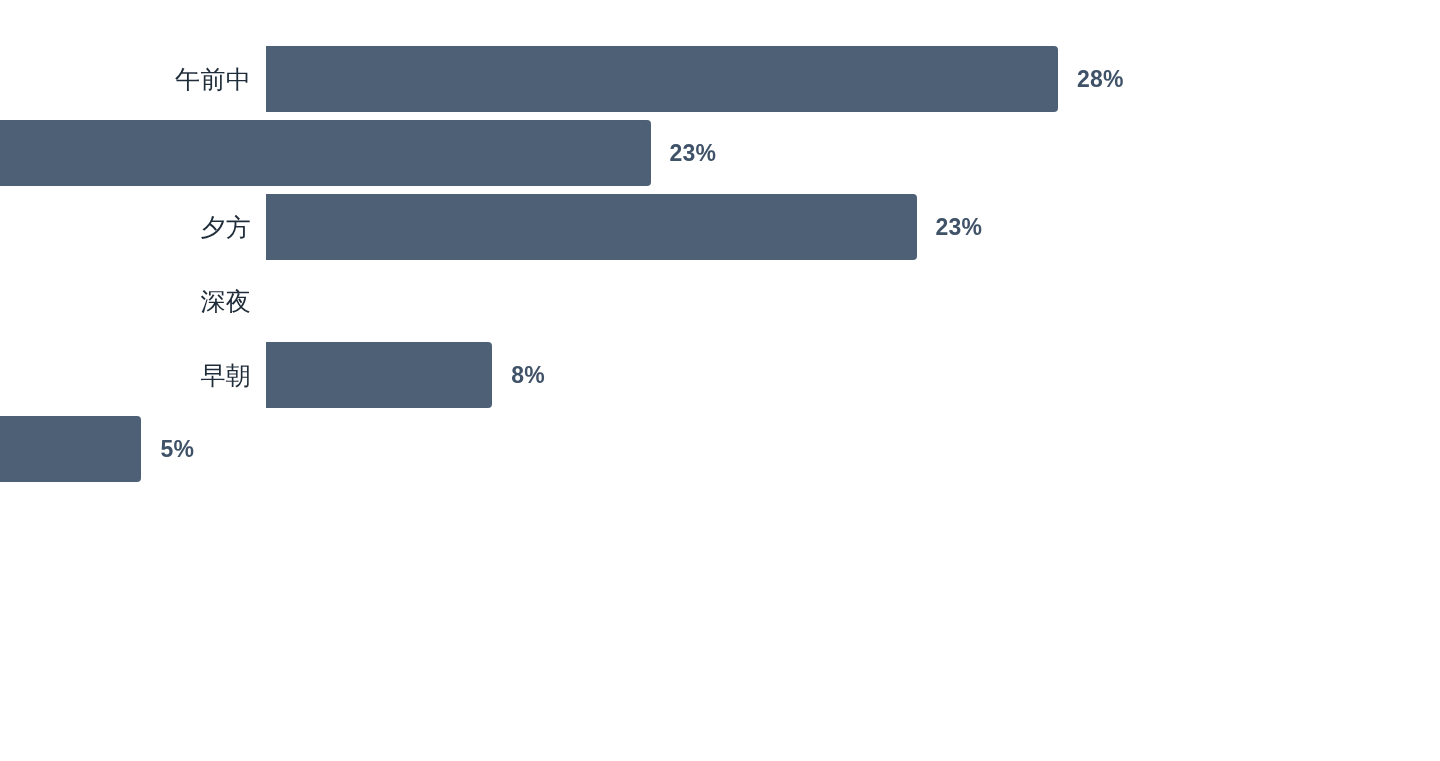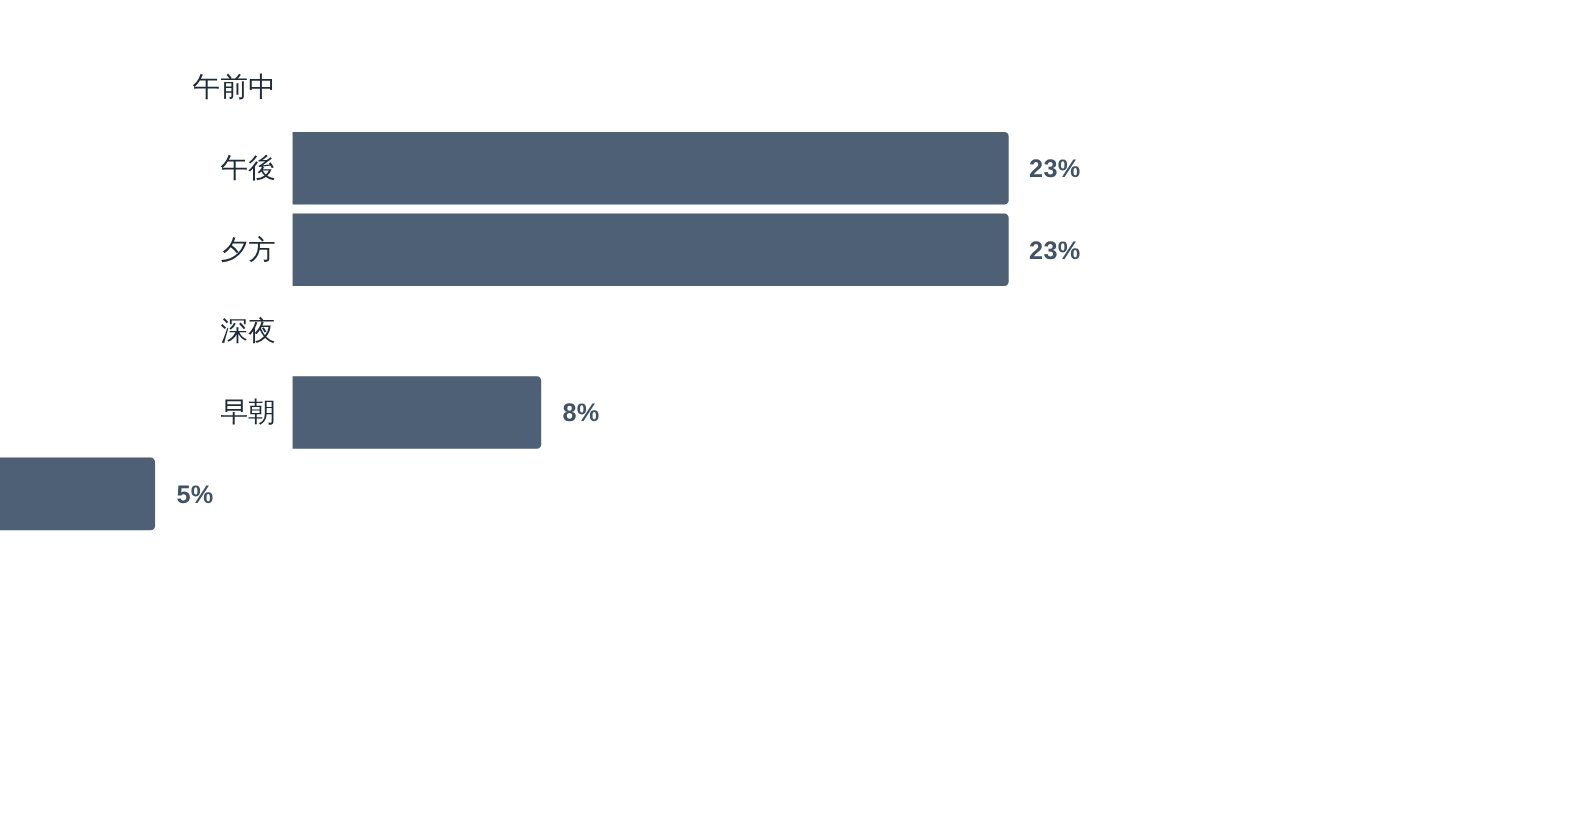--- a/index.html
+++ b/index.html
@@ -82,23 +82,26 @@
     letter-spacing: 0.2px;
   }
 </style>
 </head>
 <body>
 
 <div id="chart-root">
   <div id="plot-area">
       <div class="bar-row">
         <div class="cat-label">午前中</div>
+        <div class="bar-wrap">
+          <div class="bar" style="width: 792px; background: rgb(77, 96, 118);"></div>
+          <div class="value-label" style="color: rgb(63, 82, 104);">28%</div>
+        </div>
       </div>
       <div class="bar-row">
-        <div class="cat-label">午後</div>
         <div class="bar-wrap">
           <div class="bar" style="width: 650.571px; background: rgb(77, 96, 118);"></div>
           <div class="value-label" style="color: rgb(63, 82, 104);">23%</div>
         </div>
       </div>
       <div class="bar-row">
         <div class="cat-label">夕方</div>
         <div class="bar-wrap">
           <div class="bar" style="width: 650.571px; background: rgb(77, 96, 118);"></div>
           <div class="value-label" style="color: rgb(63, 82, 104);">23%</div>

